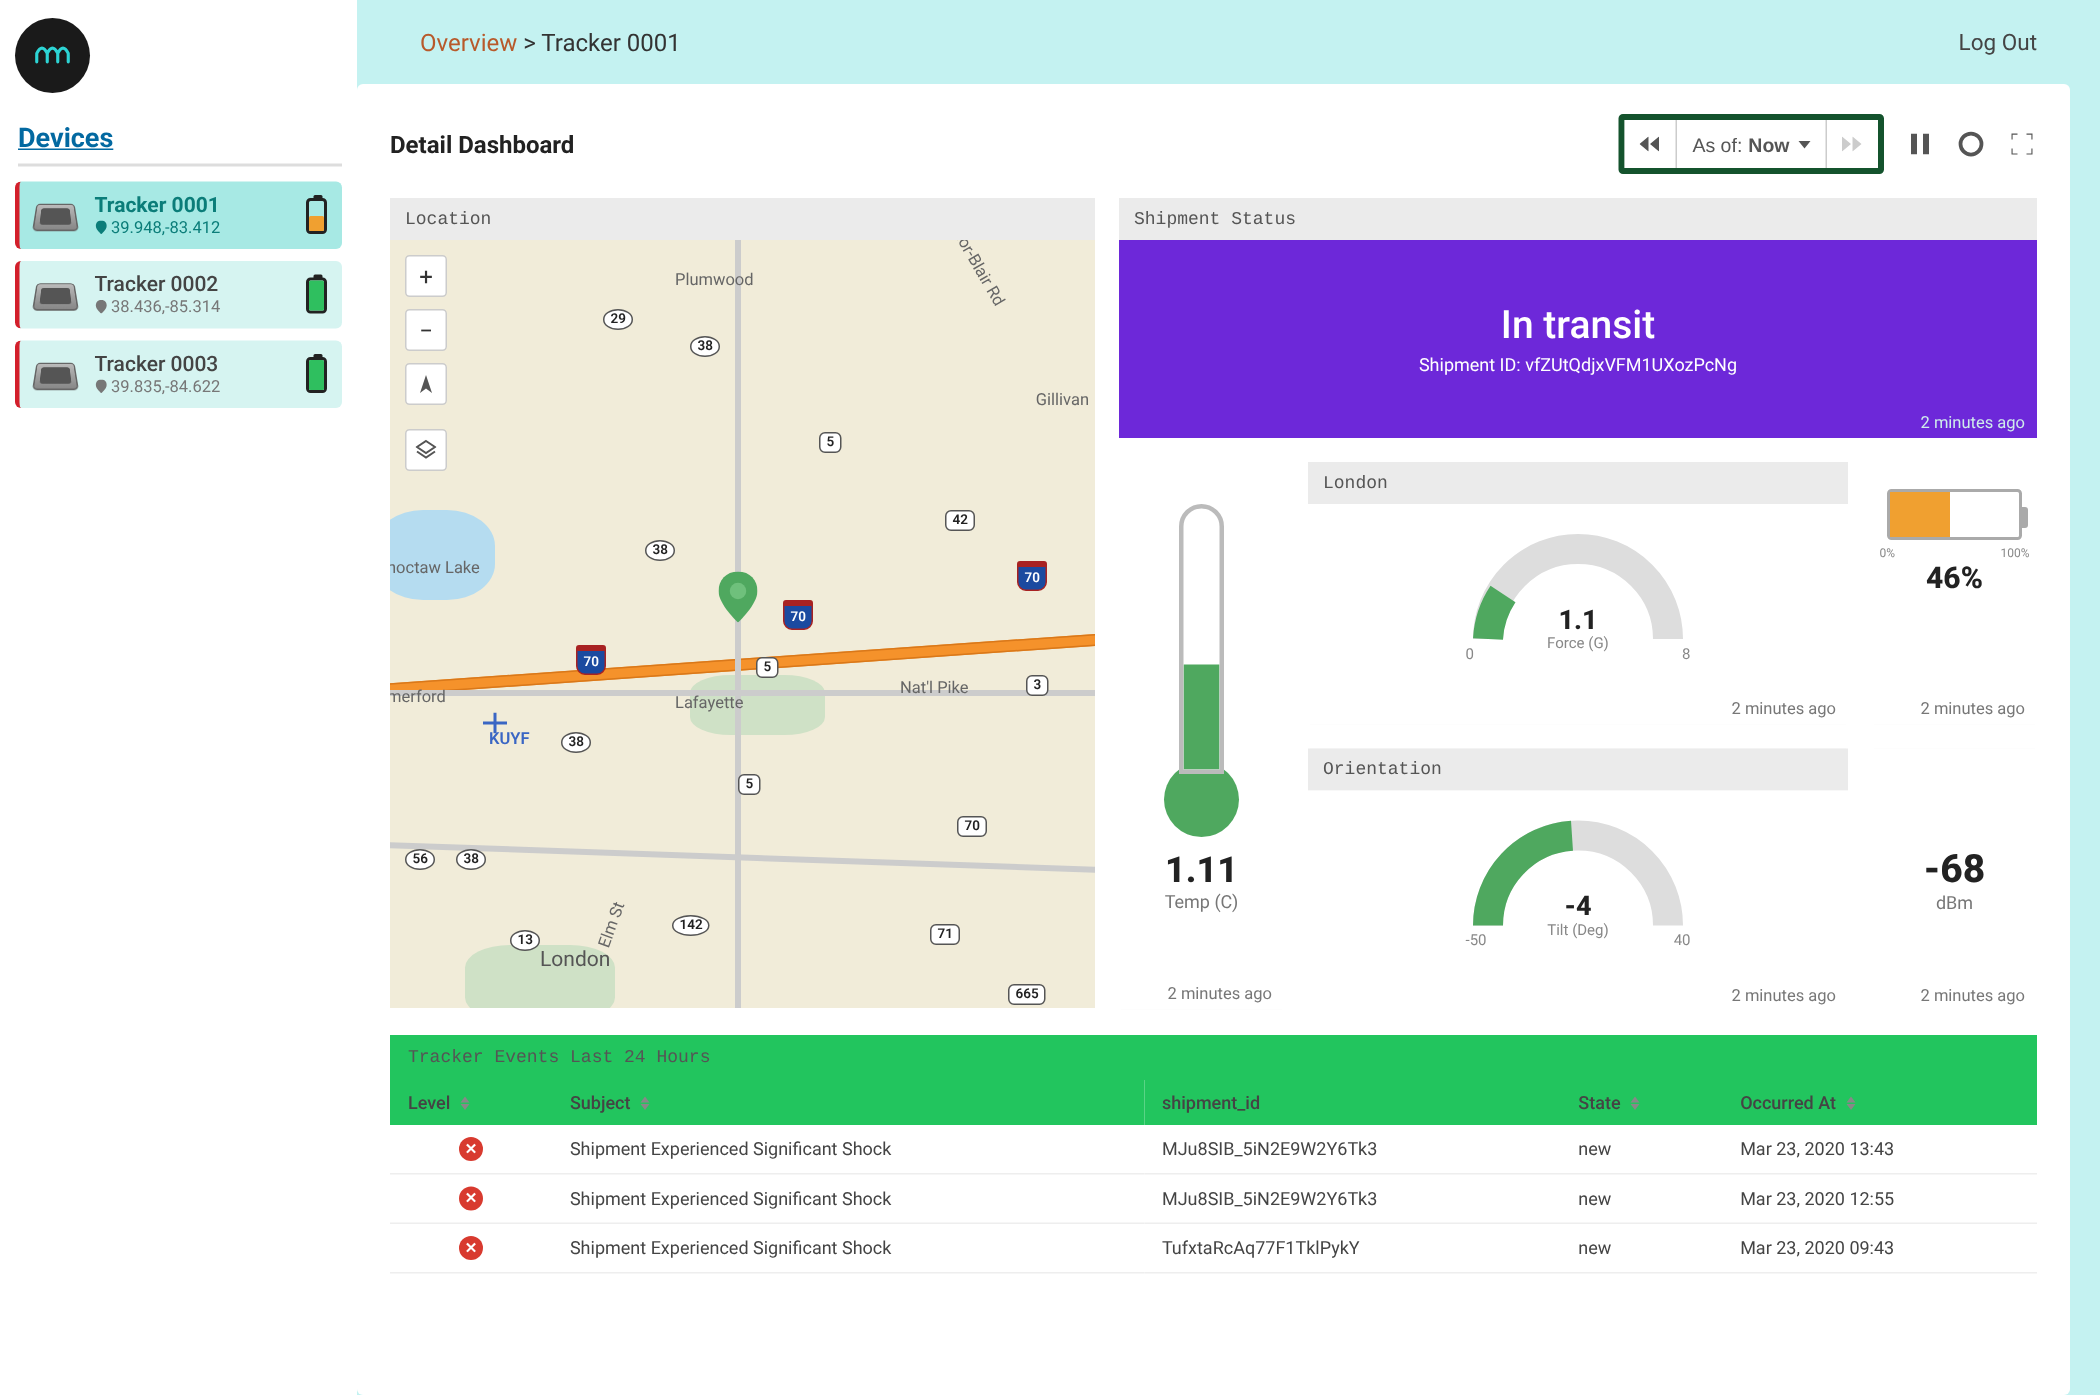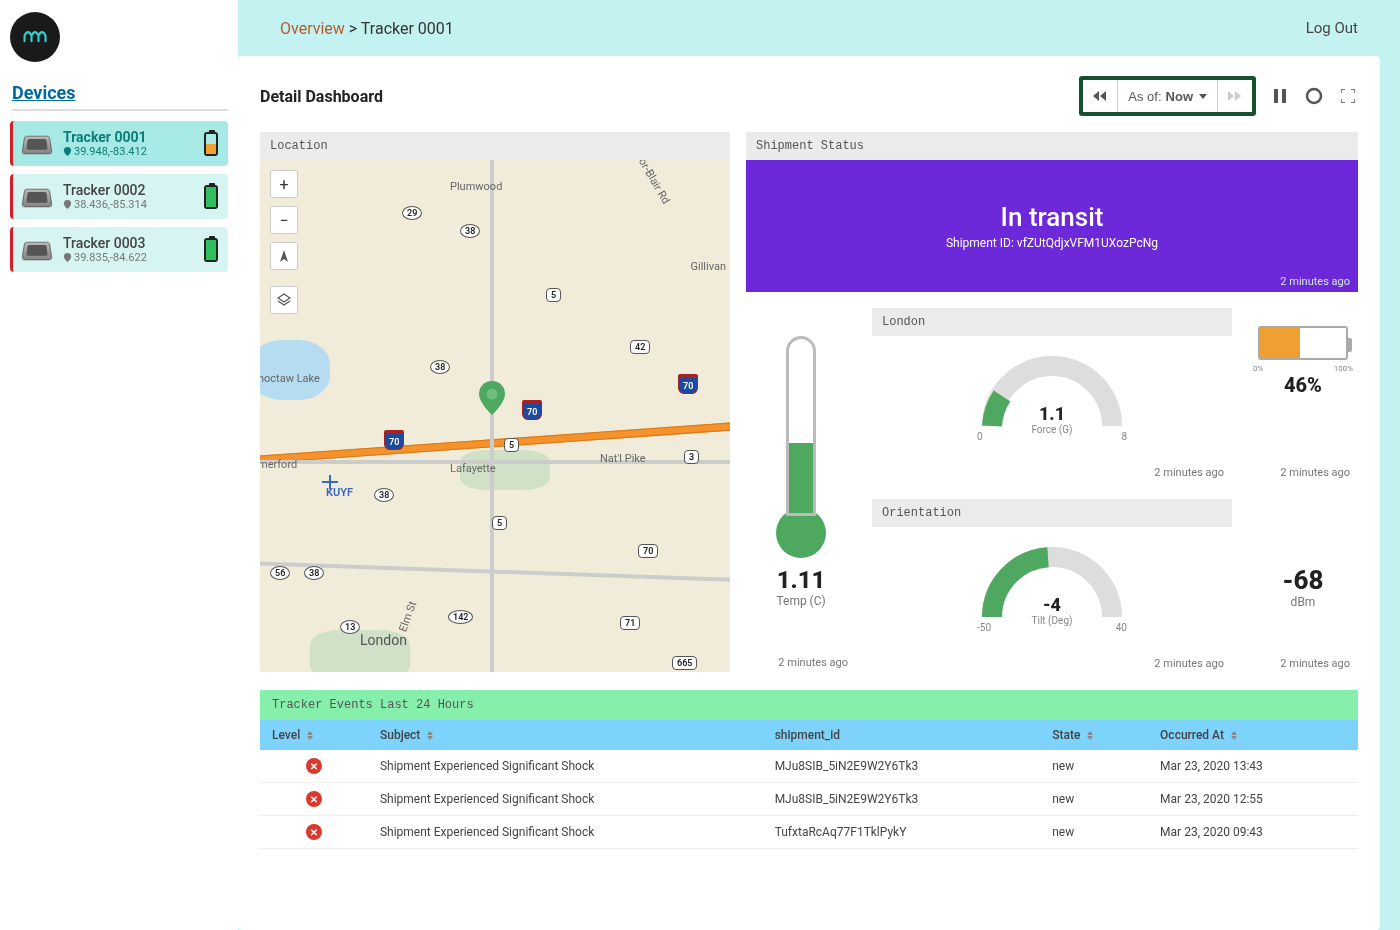--- a/index.html
+++ b/index.html
@@ -85,23 +85,23 @@
   .orient-panel { grid-row:3; height:175px; }
   
   .batpanel { grid-column:4; grid-row:2; height:175px; }
   .sigpanel { grid-column:4; grid-row:3; height:175px; }
   .minibat { width:90px; height:34px; border:2px solid #aaa; border-radius:3px; margin:18px auto 4px auto; position:relative; }
   .minibat::after { content:""; position:absolute; right:-6px; top:10px; width:5px; height:14px; background:#aaa; border-radius:0 2px 2px 0; }
   .minibat-fill { height:100%; background:#f0a030; }
   .bscale { display:flex; justify-content:space-between; width:100px; margin:0 auto; font-size:8px; color:#888; }
   
   .events { margin-top:16px; }
-  .events-title { font-family:"Courier New",monospace; font-size:12px; color:#555; background:#86efac; padding:8px 12px; }
+  .events-title { font-family:"Courier New",monospace; font-size:12px; color:#555; background:#22c55e; padding:8px 12px; }
   table { width:100%; border-collapse:collapse; font-size:12px; }
-  th { background:#7dd3fc; text-align:left; padding:8px 12px; color:#444; font-weight:500; }
+  th { background:#22c55e; text-align:left; padding:8px 12px; color:#444; font-weight:500; }
   td { padding:8px 12px; border-bottom:1px solid #eee; color:#444; }
   .sort { display:inline-flex; flex-direction:column; margin-left:4px; vertical-align:middle; line-height:4px; }
   .sort span { border-left:3px solid transparent; border-right:3px solid transparent; }
   .sort .up { border-bottom:4px solid #888; margin-bottom:1px; }
   .sort .dn { border-top:4px solid #888; }
   .lvl-icn { width:16px; height:16px; border-radius:50%; background:#d83a2f; color:#fff; display:inline-flex; align-items:center; justify-content:center; font-size:10px; font-weight:700; }
 </style>
 </head>
 <body>
 

